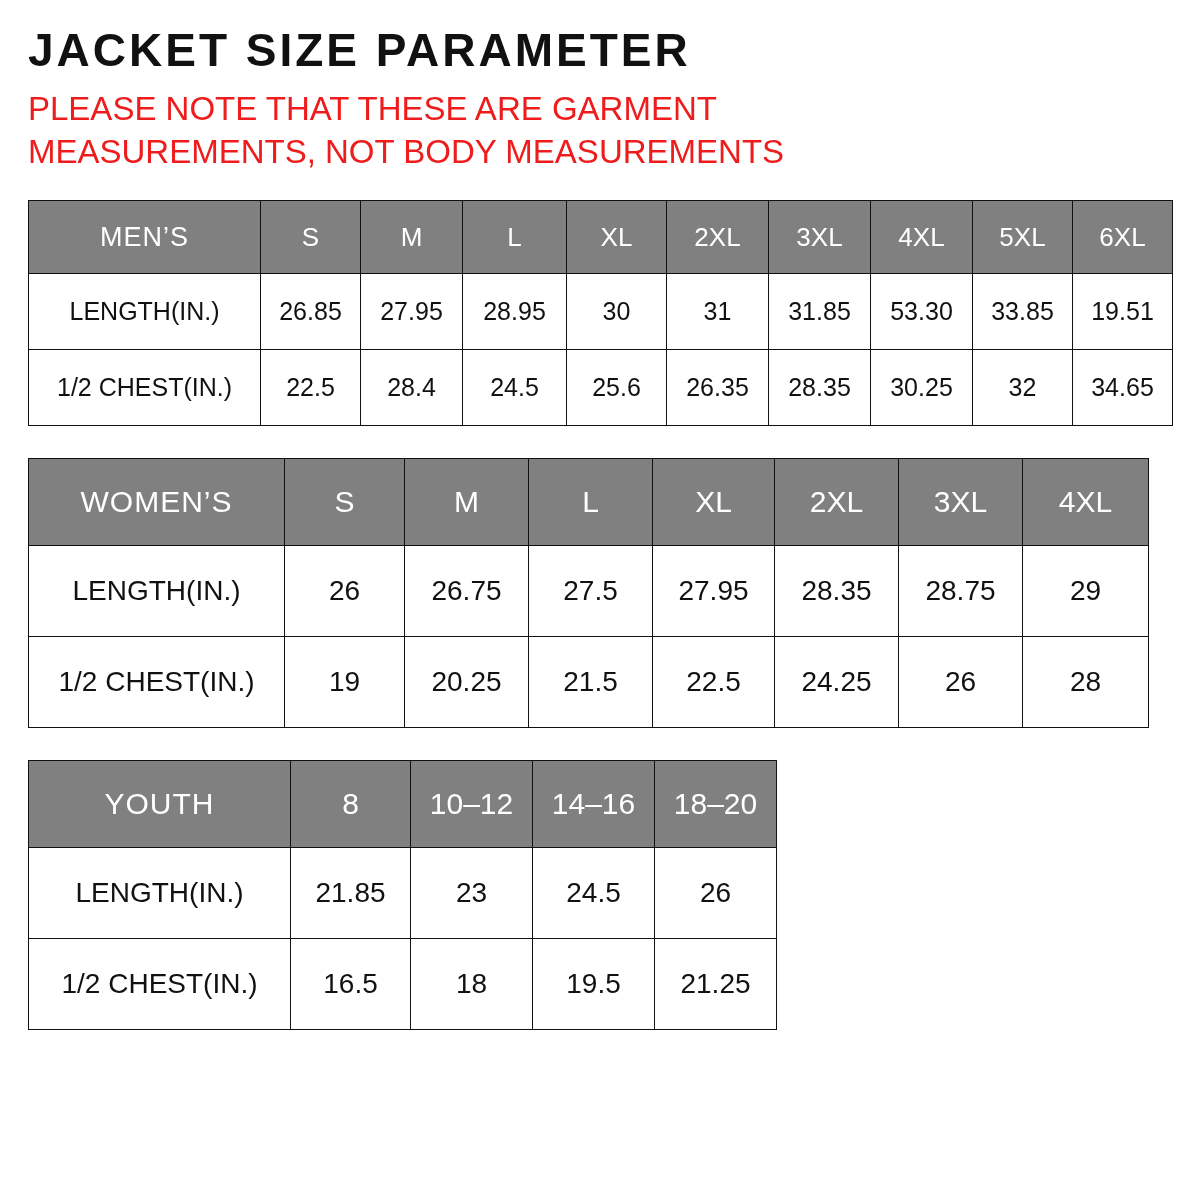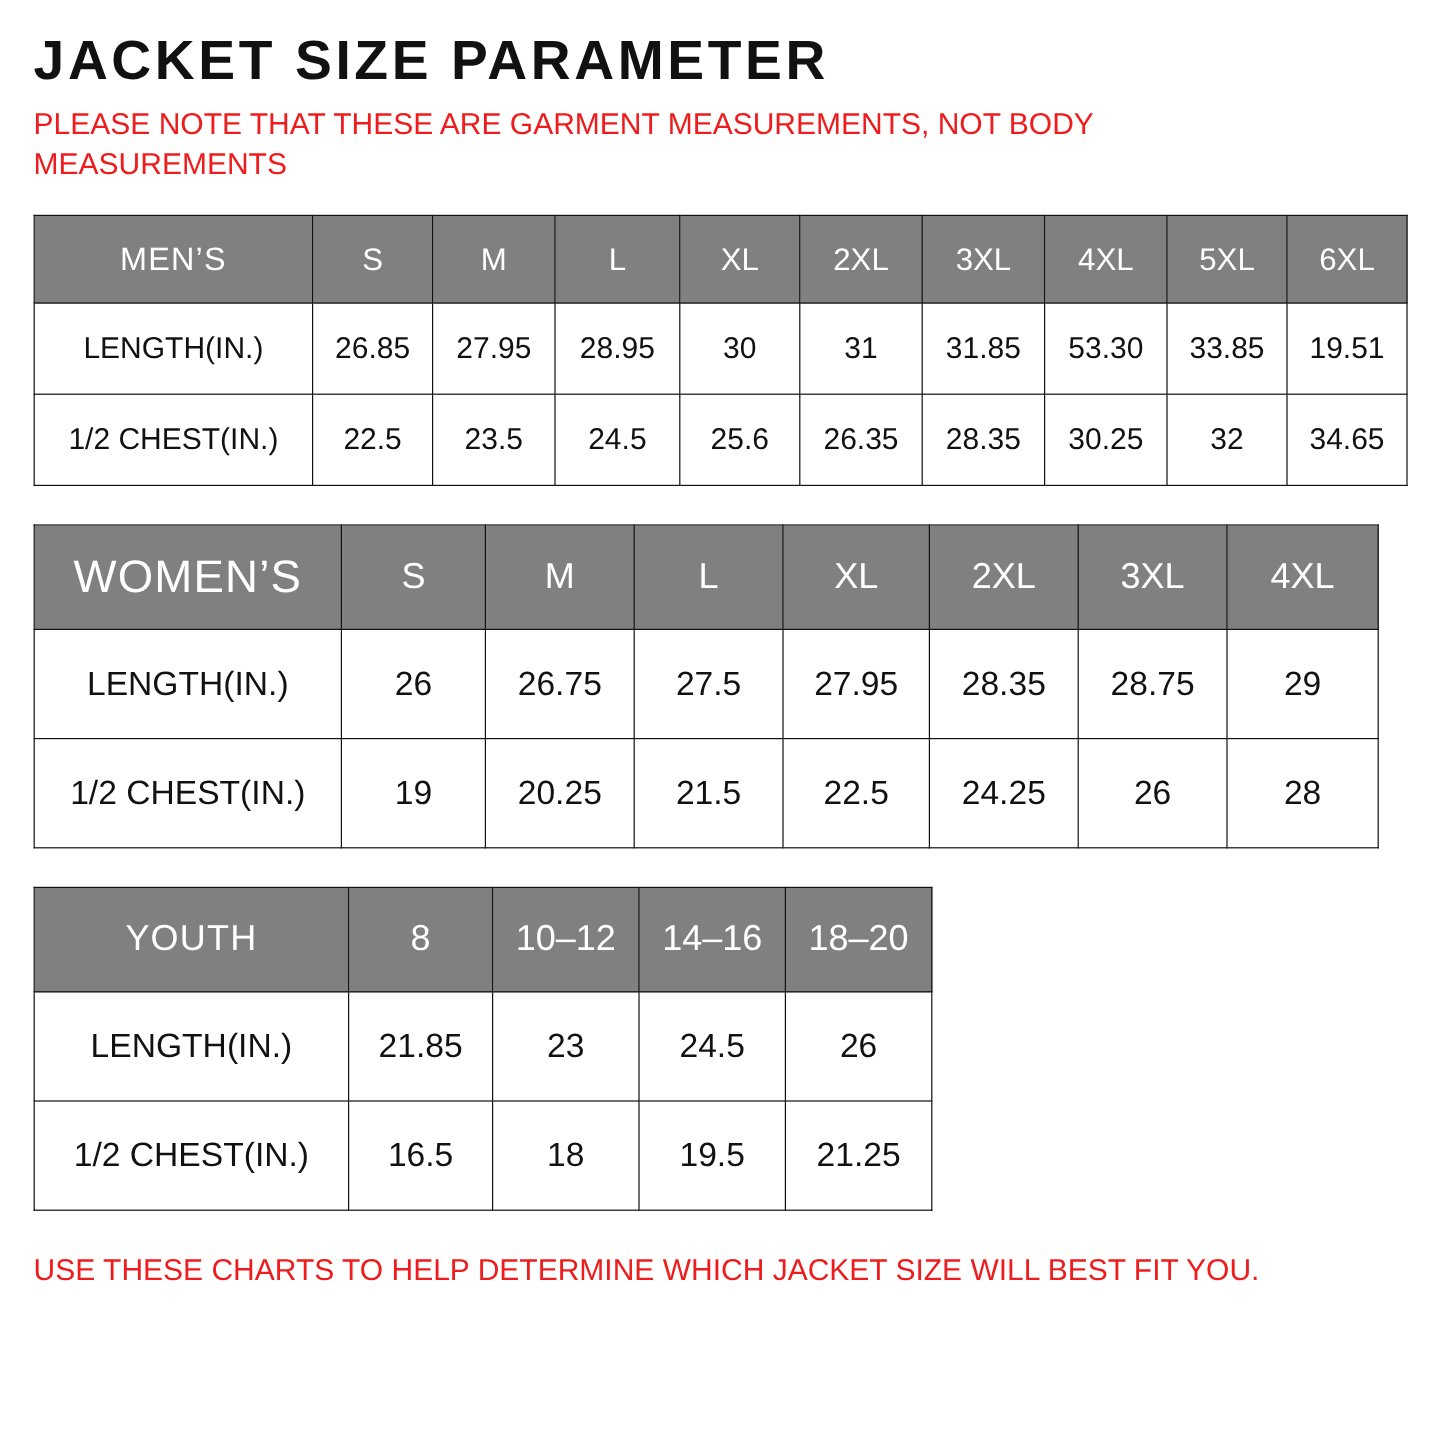--- a/index.html
+++ b/index.html
@@ -23,21 +23,21 @@
   .title {
     font-size: 46px;
     font-weight: bold;
     letter-spacing: 3px;
     color: #111111;
     margin: 0 0 14px 0;
     line-height: 1.05;
   }
   .note {
     color: #ee1c1c;
-    font-size: 25px;
+    font-size: 33px;
     line-height: 1.3;
     margin: 0 0 26px 0;
     max-width: 930px;
   }
   table {
     border-collapse: collapse;
     table-layout: fixed;
     margin-bottom: 32px;
   }
   table td, table th {
@@ -55,21 +55,21 @@
   .tbl-men { width: 1144px; }
   .tbl-men .hdr td { height: 70px; font-size: 26px; }
   .tbl-men td { height: 73px; font-size: 25px; }
   .tbl-men .label { font-size: 25px; text-align: center; }
   .tbl-men .hdr .label { font-size: 27px; letter-spacing: 1px; }
 
   
   .tbl-women { width: 1120px; }
   .tbl-women .hdr td { height: 84px; font-size: 30px; }
   .tbl-women td { height: 88px; font-size: 28px; }
-  .tbl-women .hdr .label { font-size: 38px; letter-spacing: 1px; }
+  .tbl-women .hdr .label { font-size: 30px; letter-spacing: 1px; }
 
   
   .tbl-youth { width: 748px; }
   .tbl-youth .hdr td { height: 84px; font-size: 30px; }
   .tbl-youth td { height: 88px; font-size: 28px; }
   .tbl-youth .hdr .label { font-size: 30px; letter-spacing: 1px; }
 
   .footer {
     color: #ee1c1c;
     font-size: 27px;
@@ -121,21 +121,21 @@
         <td>30</td>
         <td>31</td>
         <td>31.85</td>
         <td>53.30</td>
         <td>33.85</td>
         <td>19.51</td>
       </tr>
       <tr>
         <td class="label">1/2 CHEST(IN.)</td>
         <td>22.5</td>
-        <td>23.5</td>
+        <td>28.4</td>
         <td>24.5</td>
         <td>25.6</td>
         <td>26.35</td>
         <td>28.35</td>
         <td>30.25</td>
         <td>32</td>
         <td>34.65</td>
       </tr>
     </tbody>
   </table>
@@ -212,16 +212,15 @@
         <td class="label">1/2 CHEST(IN.)</td>
         <td>16.5</td>
         <td>18</td>
         <td>19.5</td>
         <td>21.25</td>
       </tr>
     </tbody>
   </table>
 
   <div class="footer">
-    <p>USE THESE CHARTS TO HELP DETERMINE WHICH JACKET SIZE WILL BEST FIT YOU.</p>
   </div>
 
 </div>
 
 </body></html>

